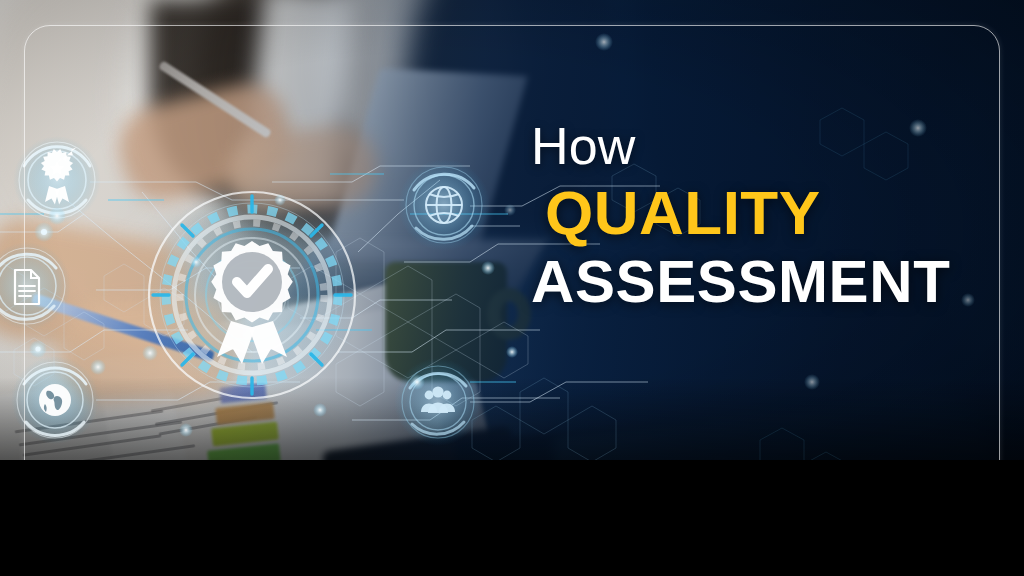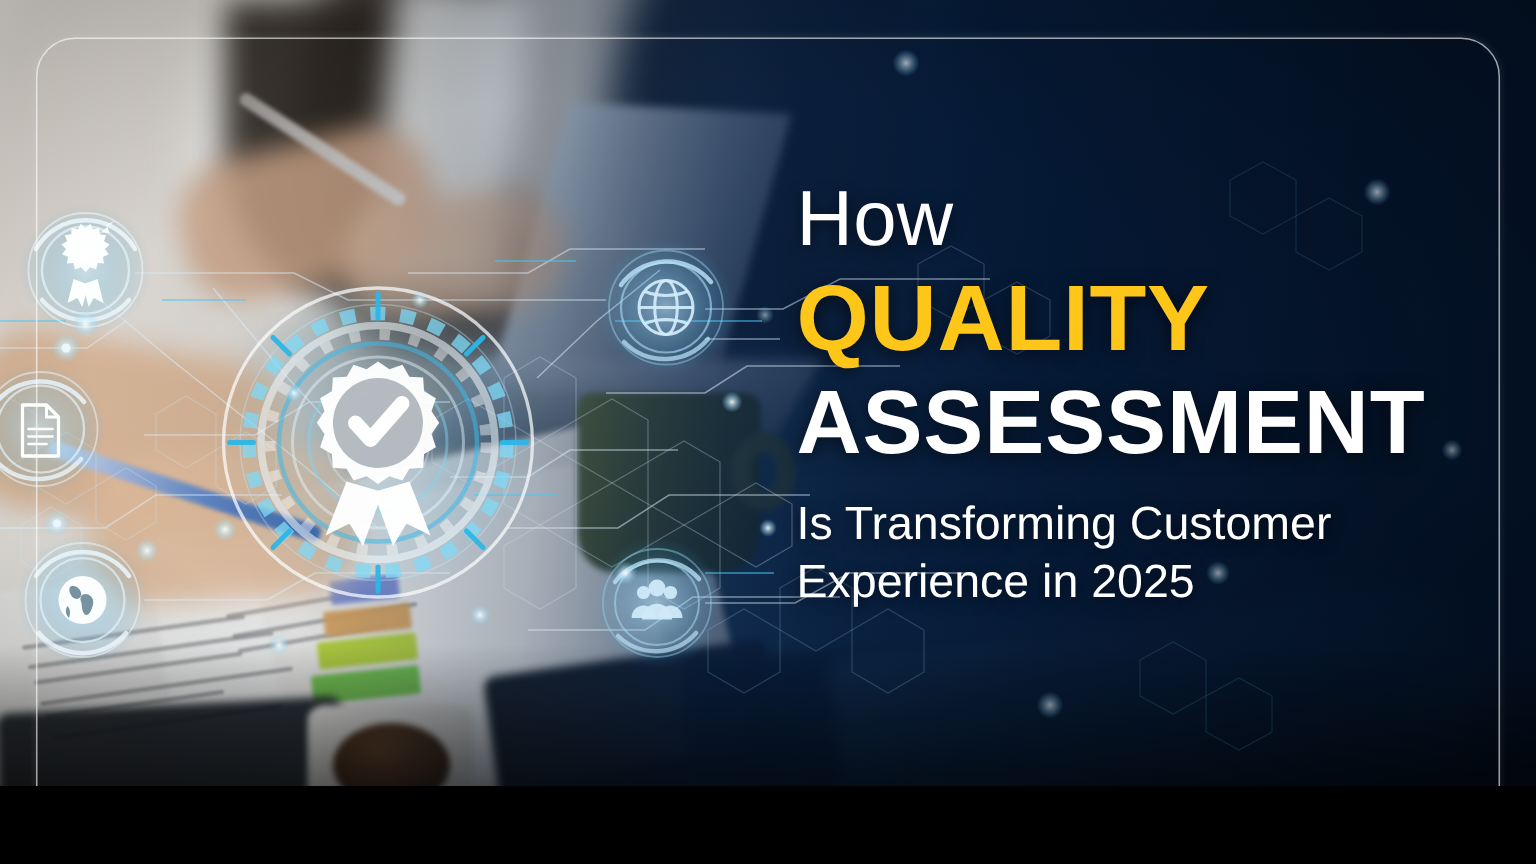--- a/index.html
+++ b/index.html
@@ -1,18 +1,18 @@
 <!DOCTYPE html>
 <html><head>
 <meta charset="utf-8">
 <style>
   html,body{margin:0;padding:0;background:#000;}
   *{box-sizing:border-box;}
   #stage{
-    position:relative;width:1024px;height:524px;overflow:hidden;
+    position:relative;width:1024px;height:460px;overflow:hidden;
     font-family:"Liberation Sans","DejaVu Sans",sans-serif;
     background:#0a1a2e;
   }
 
   
   .layer{position:absolute;inset:0;}
 
   
   .bg-base{
     background:
@@ -125,20 +125,21 @@
 
   
   .title-block{position:absolute;left:531px;top:120px;width:470px;}
   .t-how{
     font-size:52px;font-weight:300;color:#ffffff;letter-spacing:.2px;line-height:1;
     text-shadow:0 2px 10px rgba(0,0,0,.55);
   }
   .t-quality{
     font-size:62px;font-weight:700;letter-spacing:.5px;line-height:1.06;margin-top:8px;
     text-shadow:0 2px 12px rgba(0,0,0,.6);
+    margin-left:14px;
   }
   .t-assessment{
     font-size:60px;font-weight:700;color:#ffffff;letter-spacing:.6px;line-height:1.08;margin-top:4px;
     text-shadow:0 2px 12px rgba(0,0,0,.6);
   }
   .t-sub{
     font-size:31px;font-weight:400;color:#ffffff;line-height:1.28;margin-top:14px;
     text-shadow:0 2px 10px rgba(0,0,0,.6);
   }
 
@@ -443,21 +444,17 @@
         <polygon points="760,440 782,428 804,440 804,464 782,476 760,464"></polygon>
         <polygon points="804,464 826,452 848,464 848,488 826,500 804,488"></polygon>
       </g>
     </svg>
   </div>
 
   <div class="title-block">
     <div class="t-how">How</div>
     <div class="t-quality" style="color: rgb(255, 198, 26);">QUALITY</div>
     <div class="t-assessment">ASSESSMENT</div>
-    <div class="t-sub">
-      <div>Is Transforming Customer</div>
-      <div>Experience in 2025</div>
-    </div>
   </div>
 
   <div class="frame" style="border-color: rgba(255, 255, 255, 0.62);"></div>
 
 </div>
 
 </body></html>

